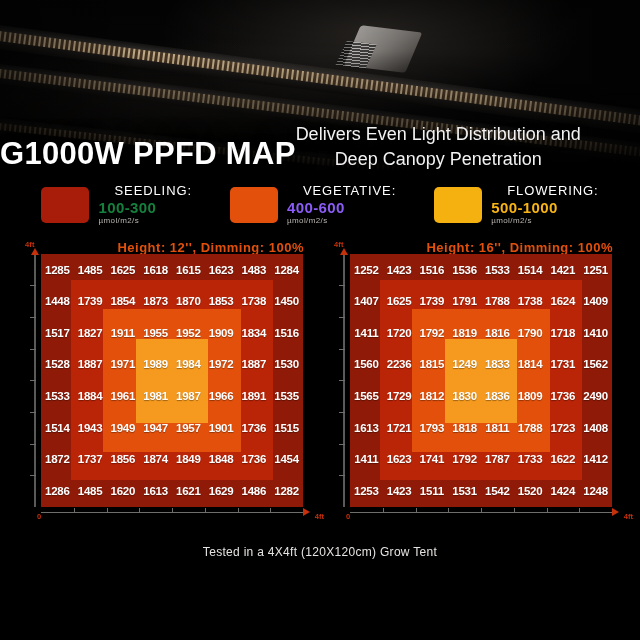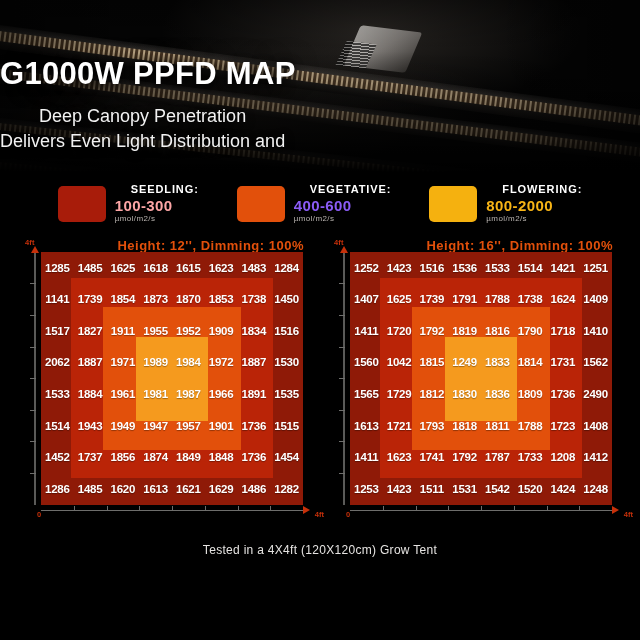--- a/index.html
+++ b/index.html
@@ -93,22 +93,22 @@
     position: absolute;
     inset: 0;
     background:
       linear-gradient(to bottom, rgba(0,0,0,0.25) 0%, rgba(0,0,0,0.0) 30%, rgba(0,0,0,0.55) 82%, #000 100%),
       linear-gradient(to right, rgba(0,0,0,0.55) 0%, rgba(0,0,0,0) 22%, rgba(0,0,0,0) 78%, rgba(0,0,0,0.6) 100%);
   }
   .hero-text {
     position: absolute;
     inset: 0;
     display: flex;
-    flex-direction: column;
-    align-items: flex-start;
+    flex-direction: row;
+    align-items: flex-end;
     justify-content: flex-start;
     padding-top: 56px;
     box-sizing: border-box;
   }
   .title {
     font-size: 31px;
     font-weight: bold;
     letter-spacing: 0.3px;
     color: #ffffff;
     text-shadow: 0 2px 10px rgba(0,0,0,0.95), 0 0 22px rgba(0,0,0,0.8);
@@ -132,22 +132,22 @@
     padding: 12px 0 8px 0;
     background: #000;
   }
   .legend-item { display: flex; align-items: center; gap: 9px; }
   .swatch {
     width: 48px; height: 36px;
     border-radius: 5px;
   }
   .legend-txt { line-height: 1.05; }
   .legend-label {
-    font-size: 11px;
-    font-weight: bold;
+    font-size: 13px;
+    font-weight: normal;
     letter-spacing: 0.9px;
     color: #ffffff;
     margin-left: 16px;
   }
   .legend-range {
     font-size: 15px;
     font-weight: bold;
     letter-spacing: 0.4px;
     margin-top: 2px;
   }
@@ -313,51 +313,51 @@
   </div>
 
   <div class="hub"></div>
   <div class="hub-fins"></div>
 
   <div class="hero-vignette"></div>
 
   <div class="hero-text">
     <h1 class="title">G1000W PPFD MAP</h1>
     <div class="subtitle">
+      <div>Delivers Even Light Distribution and</div>
       <div>Deep Canopy Penetration</div>
-      <div>Delivers Even Light Distribution and</div>
     </div>
   </div>
 </div>
 
 <div class="legend">
 
   <div class="legend-item">
     <div class="swatch" style="background:#a81c0a"></div>
     <div class="legend-txt">
       <div class="legend-label">SEEDLING:</div>
-      <div class="legend-range" style="color:#fca5a5">100-300</div>
+      <div class="legend-range" style="color:#15803d">100-300</div>
       <div class="legend-unit">µmol/m2/s</div>
     </div>
   </div>
 
   <div class="legend-item">
     <div class="swatch" style="background:#e2500b"></div>
     <div class="legend-txt">
       <div class="legend-label">VEGETATIVE:</div>
       <div class="legend-range" style="color:#8b5cf6">400-600</div>
       <div class="legend-unit">µmol/m2/s</div>
     </div>
   </div>
 
   <div class="legend-item">
     <div class="swatch" style="background:#f5b10f"></div>
     <div class="legend-txt">
       <div class="legend-label">FLOWERING:</div>
-      <div class="legend-range" style="color:#f7b416">800-2000</div>
+      <div class="legend-range" style="color:#f7b416">500-1000</div>
       <div class="legend-unit">µmol/m2/s</div>
     </div>
   </div>
 
 </div>
 
 <div class="maps">
 
   <div class="map-block">
     <div class="map-caption">Height: 12'', Dimming: 100%</div>
@@ -379,37 +379,37 @@
         <div class="band band-4"></div>
         <div class="grid">
             <div class="cell">1285</div>
             <div class="cell">1485</div>
             <div class="cell">1625</div>
             <div class="cell">1618</div>
             <div class="cell">1615</div>
             <div class="cell">1623</div>
             <div class="cell">1483</div>
             <div class="cell">1284</div>
-            <div class="cell">1141</div>
+            <div class="cell">1448</div>
             <div class="cell">1739</div>
             <div class="cell">1854</div>
             <div class="cell">1873</div>
             <div class="cell">1870</div>
             <div class="cell">1853</div>
             <div class="cell">1738</div>
             <div class="cell">1450</div>
             <div class="cell">1517</div>
             <div class="cell">1827</div>
             <div class="cell">1911</div>
             <div class="cell">1955</div>
             <div class="cell">1952</div>
             <div class="cell">1909</div>
             <div class="cell">1834</div>
             <div class="cell">1516</div>
-            <div class="cell">2062</div>
+            <div class="cell">1528</div>
             <div class="cell">1887</div>
             <div class="cell">1971</div>
             <div class="cell">1989</div>
             <div class="cell">1984</div>
             <div class="cell">1972</div>
             <div class="cell">1887</div>
             <div class="cell">1530</div>
             <div class="cell">1533</div>
             <div class="cell">1884</div>
             <div class="cell">1961</div>
@@ -419,21 +419,21 @@
             <div class="cell">1891</div>
             <div class="cell">1535</div>
             <div class="cell">1514</div>
             <div class="cell">1943</div>
             <div class="cell">1949</div>
             <div class="cell">1947</div>
             <div class="cell">1957</div>
             <div class="cell">1901</div>
             <div class="cell">1736</div>
             <div class="cell">1515</div>
-            <div class="cell">1452</div>
+            <div class="cell">1872</div>
             <div class="cell">1737</div>
             <div class="cell">1856</div>
             <div class="cell">1874</div>
             <div class="cell">1849</div>
             <div class="cell">1848</div>
             <div class="cell">1736</div>
             <div class="cell">1454</div>
             <div class="cell">1286</div>
             <div class="cell">1485</div>
             <div class="cell">1620</div>
@@ -496,21 +496,21 @@
             <div class="cell">1409</div>
             <div class="cell">1411</div>
             <div class="cell">1720</div>
             <div class="cell">1792</div>
             <div class="cell">1819</div>
             <div class="cell">1816</div>
             <div class="cell">1790</div>
             <div class="cell">1718</div>
             <div class="cell">1410</div>
             <div class="cell">1560</div>
-            <div class="cell">1042</div>
+            <div class="cell">2236</div>
             <div class="cell">1815</div>
             <div class="cell">1249</div>
             <div class="cell">1833</div>
             <div class="cell">1814</div>
             <div class="cell">1731</div>
             <div class="cell">1562</div>
             <div class="cell">1565</div>
             <div class="cell">1729</div>
             <div class="cell">1812</div>
             <div class="cell">1830</div>
@@ -525,21 +525,21 @@
             <div class="cell">1811</div>
             <div class="cell">1788</div>
             <div class="cell">1723</div>
             <div class="cell">1408</div>
             <div class="cell">1411</div>
             <div class="cell">1623</div>
             <div class="cell">1741</div>
             <div class="cell">1792</div>
             <div class="cell">1787</div>
             <div class="cell">1733</div>
-            <div class="cell">1208</div>
+            <div class="cell">1622</div>
             <div class="cell">1412</div>
             <div class="cell">1253</div>
             <div class="cell">1423</div>
             <div class="cell">1511</div>
             <div class="cell">1531</div>
             <div class="cell">1542</div>
             <div class="cell">1520</div>
             <div class="cell">1424</div>
             <div class="cell">1248</div>
           </div>

